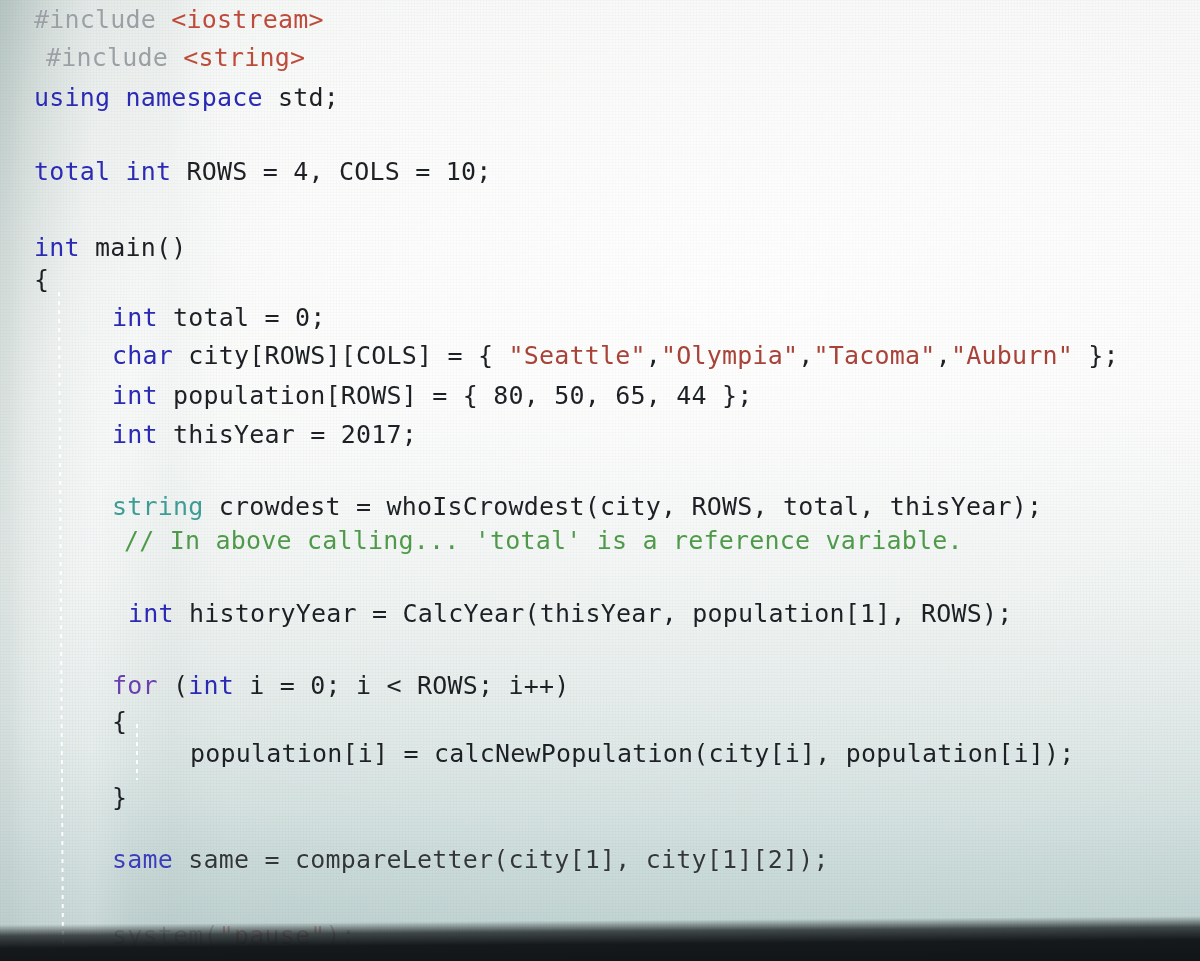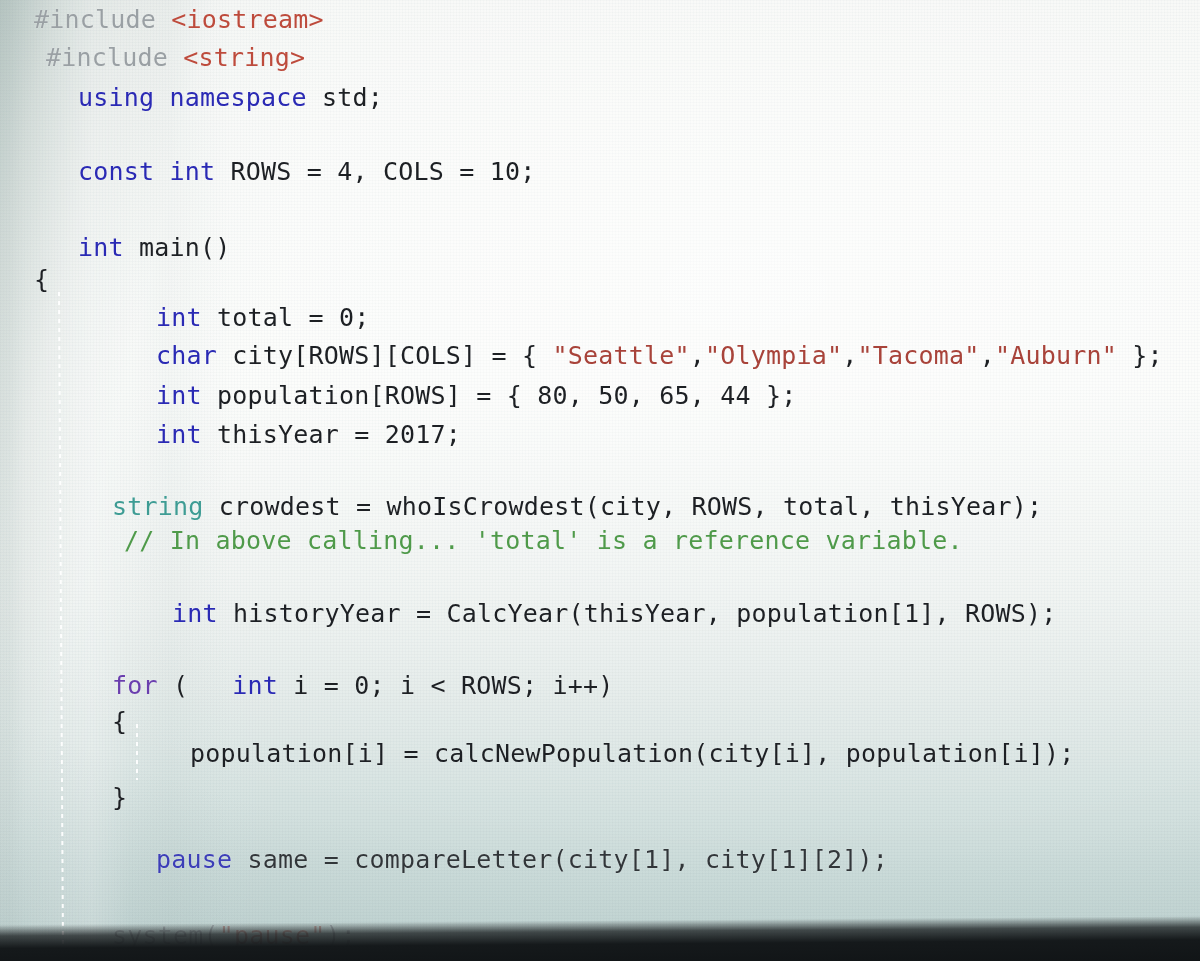--- a/index.html
+++ b/index.html
@@ -116,21 +116,21 @@
     line-height: 40px;
     letter-spacing: 0.2px;
     font-family: "DejaVu Sans Mono", "Liberation Mono", monospace;
     color: #1d2024;
     text-shadow: 0 0 1.1px rgba(255,255,255,0.65);
   }
 
   
   .k-pre   { color: #9aa0a4; }                 
   .k-inc   { color: #bd4b3c; }                 
-  .k-kw    { color: #2a2ab4; margin-left: 44px; }                 
+  .k-kw    { color: #2a2ab4; }                 
   .k-kw2   { color: #6a3fae; }                 
   .k-type  { color: #3e9c94; }                 
   .k-str   { color: #a8433a; }                 
   .k-cmt   { color: #4f9a4a; }                 
   .k-plain { color: #1d2024; }
   .k-faint { color: #8d9499; }                 
   .k-faint-str { color: #a87a74; }
 
   
   .dimmed  { opacity: 0.88; }
@@ -156,35 +156,35 @@
 
   <div id="bg-base"></div>
   <div id="bg-streaks"></div>
   <div id="bg-moire"></div>
   <div id="bg-vignette"></div>
 
   <div id="code">
       <div class="line" style="top: 0px; left: 34px;"><span class="k-pre">#include </span><span class="k-inc">&lt;iostream&gt;</span></div>
       <div class="line" style="top: 38px; left: 34px; margin-left: 12px;"><span class="k-pre">#include </span><span class="k-inc">&lt;string&gt;</span></div>
       <div class="line" style="top: 78px; left: 34px;"><span class="k-kw">using namespace </span><span class="k-plain">std;</span></div>
-      <div class="line" style="top: 152px; left: 34px;"><span class="k-kw">const int </span><span class="k-plain">ROWS = 4, COLS = 10;</span></div>
+      <div class="line" style="top: 152px; left: 34px;"><span class="k-kw">total int </span><span class="k-plain">ROWS = 4, COLS = 10;</span></div>
       <div class="line" style="top: 228px; left: 34px;"><span class="k-kw">int </span><span class="k-plain">main()</span></div>
       <div class="line" style="top: 260px; left: 34px;"><span class="k-plain">{</span></div>
       <div class="line" style="top: 298px; left: 112px;"><span class="k-kw">int </span><span class="k-plain">total = 0;</span></div>
       <div class="line" style="top: 336px; left: 112px;"><span class="k-kw">char </span><span class="k-plain">city[ROWS][COLS] = { </span><span class="k-str">"Seattle"</span><span class="k-plain">,</span><span class="k-str">"Olympia"</span><span class="k-plain">,</span><span class="k-str">"Tacoma"</span><span class="k-plain">,</span><span class="k-str">"Auburn"</span><span class="k-plain"> };</span></div>
       <div class="line" style="top: 376px; left: 112px;"><span class="k-kw">int </span><span class="k-plain">population[ROWS] = { 80, 50, 65, 44 };</span></div>
       <div class="line" style="top: 415px; left: 112px;"><span class="k-kw">int </span><span class="k-plain">thisYear = 2017;</span></div>
       <div class="line" style="top: 487px; left: 112px;"><span class="k-type">string </span><span class="k-plain">crowdest = whoIsCrowdest(city, ROWS, total, thisYear);</span></div>
       <div class="line" style="top: 521px; left: 112px; margin-left: 12px;"><span class="k-cmt">// In above calling... 'total' is a reference variable.</span></div>
       <div class="line" style="top: 594px; left: 128px;"><span class="k-kw">int </span><span class="k-plain">historyYear = CalcYear(thisYear, population[1], ROWS);</span></div>
       <div class="line" style="top: 666px; left: 112px;"><span class="k-kw2">for </span><span class="k-plain">(</span><span class="k-kw">int </span><span class="k-plain">i = 0; i &lt; ROWS; i++)</span></div>
       <div class="line" style="top: 702px; left: 112px;"><span class="k-plain">{</span></div>
       <div class="line" style="top: 734px; left: 190px;"><span class="k-plain">population[i] = calcNewPopulation(city[i], population[i]);</span></div>
       <div class="line" style="top: 778px; left: 112px;"><span class="k-plain">}</span></div>
-      <div class="line dimmed" style="top: 840px; left: 112px;"><span class="k-kw">pause </span><span class="k-plain">same = compareLetter(city[1], city[1][2]);</span></div>
+      <div class="line dimmed" style="top: 840px; left: 112px;"><span class="k-kw">same </span><span class="k-plain">same = compareLetter(city[1], city[1][2]);</span></div>
       <div class="line dimmed2" style="top: 916px; left: 112px;"><span class="k-faint">system(</span><span class="k-faint-str">"pause"</span><span class="k-faint">);</span></div>
     </div>
 
   <div id="guides">
       <div class="indent-guide" style="left: 58px; top: 292px; height: 669px; transform: rotate(-0.35deg); transform-origin: center top;"></div>
       <div class="indent-guide" style="left: 136px; top: 724px; height: 56px; transform: rotate(0deg); transform-origin: center top;"></div>
     </div>
 
   <div id="bezel"></div>
 

